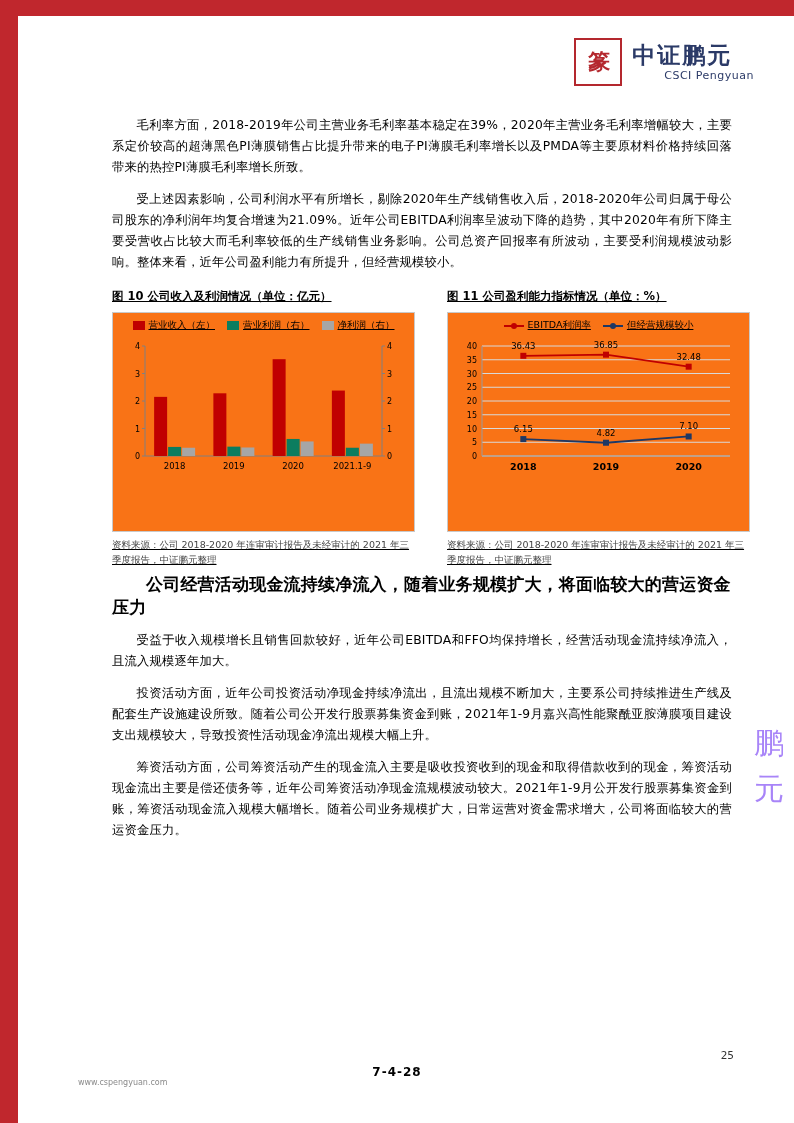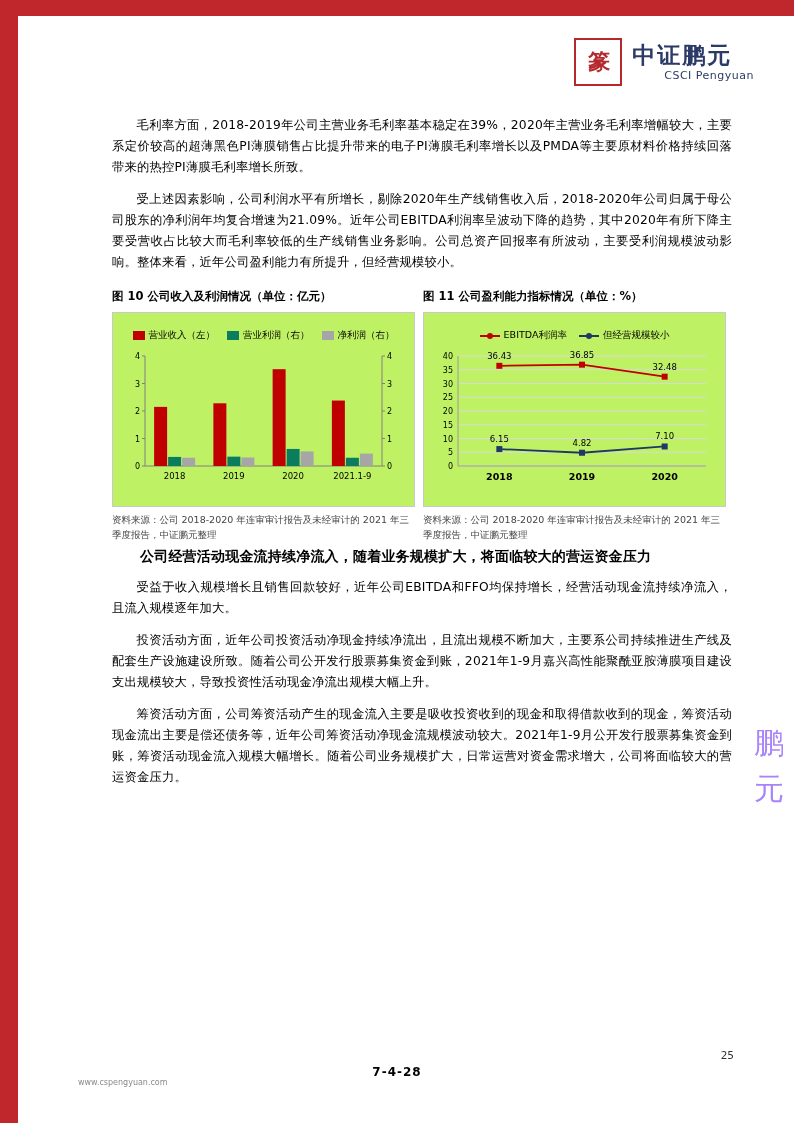--- a/index.html
+++ b/index.html
@@ -22,27 +22,27 @@
   .logo-text-en{color:#2b3a67;font-size:11px;letter-spacing:.5px;line-height:1.2;margin-left:32px;}
   .content{position:absolute;left:112px;top:115px;width:620px;}
   p.para{
     font-size:12.3px;line-height:21px;margin:0 0 11px 0;text-align:justify;
     text-indent:2em;letter-spacing:.2px;
   }
   .section-title{
     font-size:14px;font-weight:bold;margin:18px 0 12px 4px;letter-spacing:.5px;
   }
   .sub-bold{
-    font-size:14px;font-weight:bold;margin:0 0 11px 0;text-indent:2em;letter-spacing:.2px;
+    font-size:17px;font-weight:bold;margin:0 0 11px 0;text-indent:2em;letter-spacing:.2px;
   }
   
-  .charts{display:flex;gap:8px;margin:16px 16px 6px 0;}
+  .charts{display:flex;gap:32px;margin:16px 16px 6px 0;text-decoration:underline;}
   .chart-box{width:303px;}
   .chart-title{font-size:11.5px;font-weight:bold;margin-bottom:8px;letter-spacing:0;}
-  .chart-frame{border:1px solid #c9c9c9;height:195px;position:relative;box-sizing:border-box;padding:16px 4px 4px 4px;background:#bef264;}
+  .chart-frame{border:1px solid #c9c9c9;height:220px;position:relative;box-sizing:border-box;padding:6px 4px 4px 4px;background:#f97316;}
   .legend{display:flex;justify-content:center;gap:12px;font-size:9.5px;margin-bottom:6px;align-items:center;}
   .legend-item{display:flex;align-items:center;gap:4px;white-space:nowrap;}
   .swatch{width:12px;height:9px;display:inline-block;}
   .swatch.line{width:20px;height:2px;position:relative;}
   .swatch.line:after{content:"";position:absolute;left:7px;top:-2px;width:6px;height:6px;border-radius:50%;background:inherit;}
   .src{font-size:9.5px;color:#444;line-height:15px;margin-top:5px;}
   .footer-url{position:absolute;left:78px;bottom:36px;font-size:8px;color:#8a8a8a;}
   .footer-code{position:absolute;left:0;right:0;bottom:44px;text-align:center;font-size:12px;font-weight:bold;letter-spacing:1px;}
   .page-num{position:absolute;right:60px;bottom:62px;font-size:10.5px;color:#333;}
   .watermark{position:absolute;right:0;top:720px;width:40px;color:#8b5cf6;font-size:30px;line-height:46px;font-family:"DejaVu Serif","Liberation Serif",serif;opacity:.75;overflow:hidden;}

